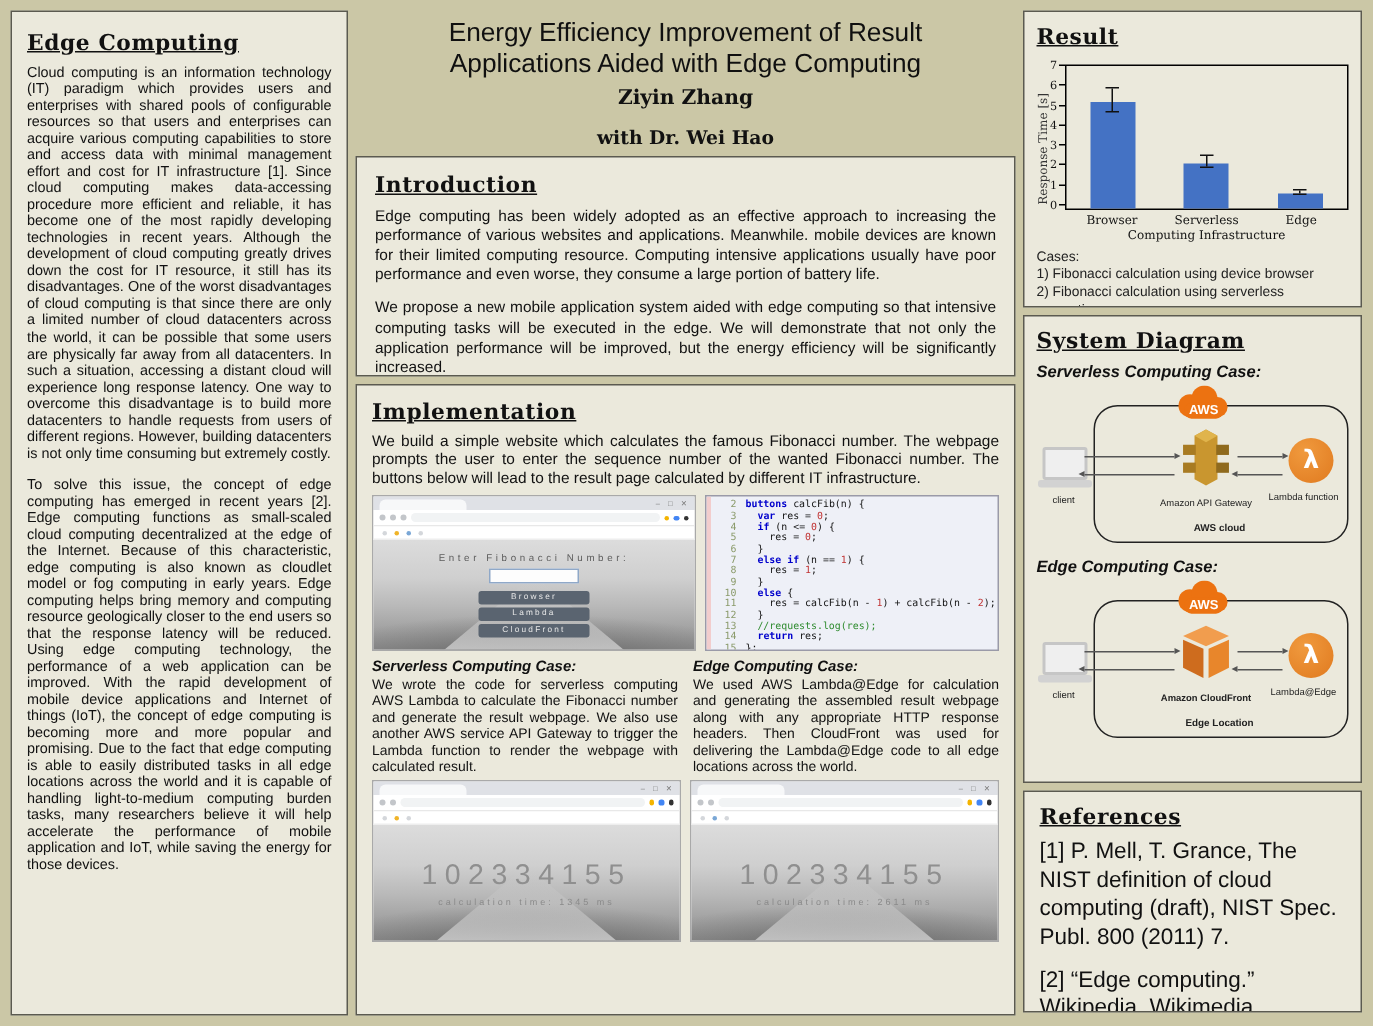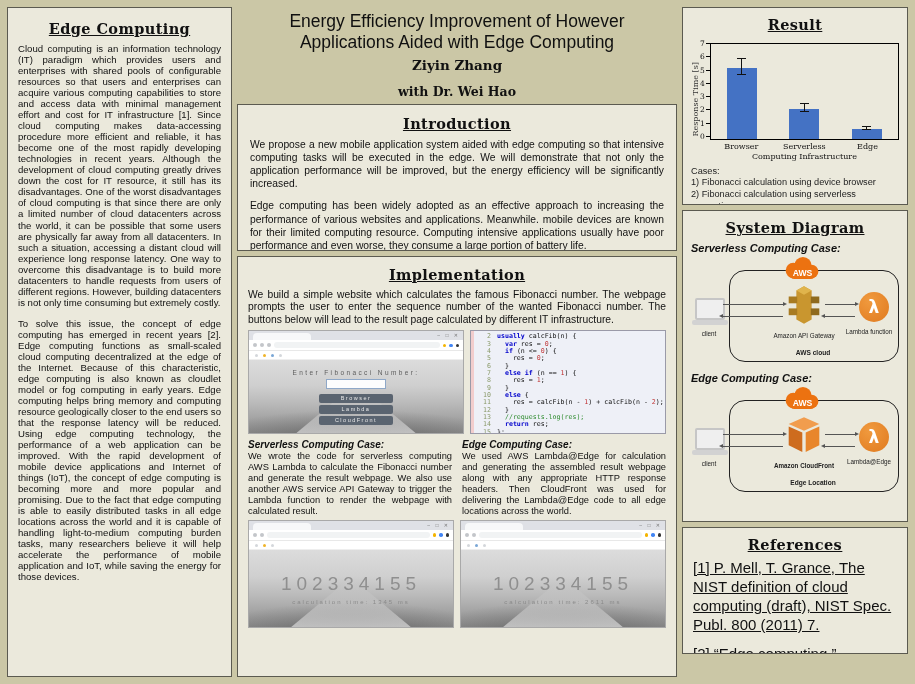--- a/index.html
+++ b/index.html
@@ -13,21 +13,21 @@
   .col{display:flex;flex-direction:column;gap:5px;}
   .col-left{width:225px;}
   .col-mid{width:440px;}
   .col-right{width:226px;}
   .panel{
     background:#ebe9dc;border:1.6px solid #5b5a50;box-sizing:border-box;
     overflow:hidden;
   }
   .sec-heading{
     font-family:"DejaVu Serif", serif;font-weight:bold;text-decoration:underline;
-    text-align:center;font-size:14.5px;letter-spacing:.4px;margin:4px 0 6px;
+    text-align:left;font-size:14.5px;letter-spacing:.4px;margin:4px 0 6px;
   }
   
   .panel-edge{height:670px;padding:8px 10px;}
   .panel-edge .body p{font-size:9.6px;line-height:1.15;text-align:justify;margin:0 0 10px;}
   
   .title-block{height:92px;text-align:center;}
   .main-title{font-size:17.5px;line-height:1.22;margin-top:4px;color:#101010;}
   .authors{font-family:"DejaVu Serif", serif;font-weight:bold;}
   .author-name{font-size:13.5px;margin-top:3px;}
   .author-sub{font-size:12.5px;margin-top:11px;}
@@ -111,55 +111,55 @@
   .sd-mid-icon{position:absolute;left:96px;top:28px;width:34px;height:42px;}
   .sd-lambda{position:absolute;left:168px;top:36px;width:30px;height:30px;border-radius:50%;
     background:radial-gradient(circle at 35% 30%,#f09a3e,#e07a1f);display:flex;align-items:center;justify-content:center;
     color:#fff;font-size:17px;font-weight:bold;font-family:"DejaVu Sans",sans-serif;}
   .harrow{position:absolute;height:0;border-top:1px solid #555;}
   .harrow.right::after{content:"";position:absolute;right:-4px;top:-3px;border-left:4.5px solid #555;border-top:2.5px solid transparent;border-bottom:2.5px solid transparent;}
   .harrow.left::before{content:"";position:absolute;left:-4px;top:-3px;border-right:4.5px solid #555;border-top:2.5px solid transparent;border-bottom:2.5px solid transparent;}
   .sd-lab{position:absolute;font-size:6.3px;color:#222;text-align:center;}
   .sd-boxlab{position:absolute;left:38px;width:168px;top:93px;text-align:center;font-size:6.6px;font-weight:bold;color:#222;}
   
-  .panel-refs{height:127px;padding:4px 10px;text-decoration:underline;}
+  .panel-refs{height:148px;padding:4px 10px;}
   .panel-refs .body p{font-size:15px;line-height:1.26;margin:0 0 10px;}
 </style>
 </head>
 <body>
 
 <div class="poster">
 
   <div class="col col-left">
     <section class="panel panel-edge">
       <h2 class="sec-heading">Edge Computing</h2>
       <div class="body">
           <p>Cloud computing is an information technology (IT) paradigm which provides users and enterprises with shared pools of configurable resources so that users and enterprises can acquire various computing capabilities to store and access data with minimal management effort and cost for IT infrastructure [1]. Since cloud computing makes data-accessing procedure more efficient and reliable, it has become one of the most rapidly developing technologies in recent years. Although the development of cloud computing greatly drives down the cost for IT resource, it still has its disadvantages. One of the worst disadvantages of cloud computing is that since there are only a limited number of cloud datacenters across the world, it can be possible that some users are physically far away from all datacenters. In such a situation, accessing a distant cloud will experience long response latency. One way to overcome this disadvantage is to build more datacenters to handle requests from users of different regions. However, building datacenters is not only time consuming but extremely costly.</p>
           <p>To solve this issue, the concept of edge computing has emerged in recent years [2]. Edge computing functions as small-scaled cloud computing decentralized at the edge of the Internet. Because of this characteristic, edge computing is also known as cloudlet model or fog computing in early years. Edge computing helps bring memory and computing resource geologically closer to the end users so that the response latency will be reduced. Using edge computing technology, the performance of a web application can be improved. With the rapid development of mobile device applications and Internet of things (IoT), the concept of edge computing is becoming more and more popular and promising. Due to the fact that edge computing is able to easily distributed tasks in all edge locations across the world and it is capable of handling light-to-medium computing burden tasks, many researchers believe it will help accelerate the performance of mobile application and IoT, while saving the energy for those devices.</p>
         </div>
     </section>
   </div>
 
   <div class="col col-mid">
     <div class="title-block">
       <div class="main-title">
-        <div>Energy Efficiency Improvement of However</div>
+        <div>Energy Efficiency Improvement of Result</div>
         <div>Applications Aided with Edge Computing</div>
       </div>
       <div class="authors">
         <div class="author-name">Ziyin Zhang</div>
         <div class="author-sub">with Dr. Wei Hao</div>
       </div>
     </div>
 
     <section class="panel panel-intro">
       <h2 class="sec-heading">Introduction</h2>
       <div class="body">
+          <p>Edge computing has been widely adopted as an effective approach to increasing the performance of various websites and applications. Meanwhile. mobile devices are known for their limited computing resource. Computing intensive applications usually have poor performance and even worse, they consume a large portion of battery life.</p>
           <p>We propose a new mobile application system aided with edge computing so that intensive computing tasks will be executed in the edge. We will demonstrate that not only the application performance will be improved, but the energy efficiency will be significantly increased.</p>
-          <p>Edge computing has been widely adopted as an effective approach to increasing the performance of various websites and applications. Meanwhile. mobile devices are known for their limited computing resource. Computing intensive applications usually have poor performance and even worse, they consume a large portion of battery life.</p>
         </div>
     </section>
 
     <section class="panel panel-impl">
       <h2 class="sec-heading">Implementation</h2>
       <p class="impl-intro">We build a simple website which calculates the famous Fibonacci number. The webpage prompts the user to enter the sequence number of the wanted Fibonacci number. The buttons below will lead to the result page calculated by different IT infrastructure.</p>
 
       <div class="impl-row">
 
         <div class="shot shot-fib">
@@ -191,21 +191,21 @@
                   <div class="sbtn">Browser</div>
                   <div class="sbtn">Lambda</div>
                   <div class="sbtn">CloudFront</div>
                 </div>
             </div>
           </div>
         </div>
 
         <div class="codebox">
           <div>
-              <div class="cl"><span class="ln">2</span><span class="ct"><span class="kw">usually</span> calcFib(n) {</span></div>
+              <div class="cl"><span class="ln">2</span><span class="ct"><span class="kw">buttons</span> calcFib(n) {</span></div>
               <div class="cl"><span class="ln">3</span><span class="ct">  <span class="kw">var</span> res = <span class="num">0</span>;</span></div>
               <div class="cl"><span class="ln">4</span><span class="ct">  <span class="kw">if</span> (n &lt;= <span class="num">0</span>) {</span></div>
               <div class="cl"><span class="ln">5</span><span class="ct">    res = <span class="num">0</span>;</span></div>
               <div class="cl"><span class="ln">6</span><span class="ct">  }</span></div>
               <div class="cl"><span class="ln">7</span><span class="ct">  <span class="kw">else</span> <span class="kw">if</span> (n == <span class="num">1</span>) {</span></div>
               <div class="cl"><span class="ln">8</span><span class="ct">    res = <span class="num">1</span>;</span></div>
               <div class="cl"><span class="ln">9</span><span class="ct">  }</span></div>
               <div class="cl"><span class="ln">10</span><span class="ct">  <span class="kw">else</span> {</span></div>
               <div class="cl"><span class="ln">11</span><span class="ct">    res = calcFib(n - <span class="num">1</span>) + calcFib(n - <span class="num">2</span>);</span></div>
               <div class="cl"><span class="ln">12</span><span class="ct">  }</span></div>

